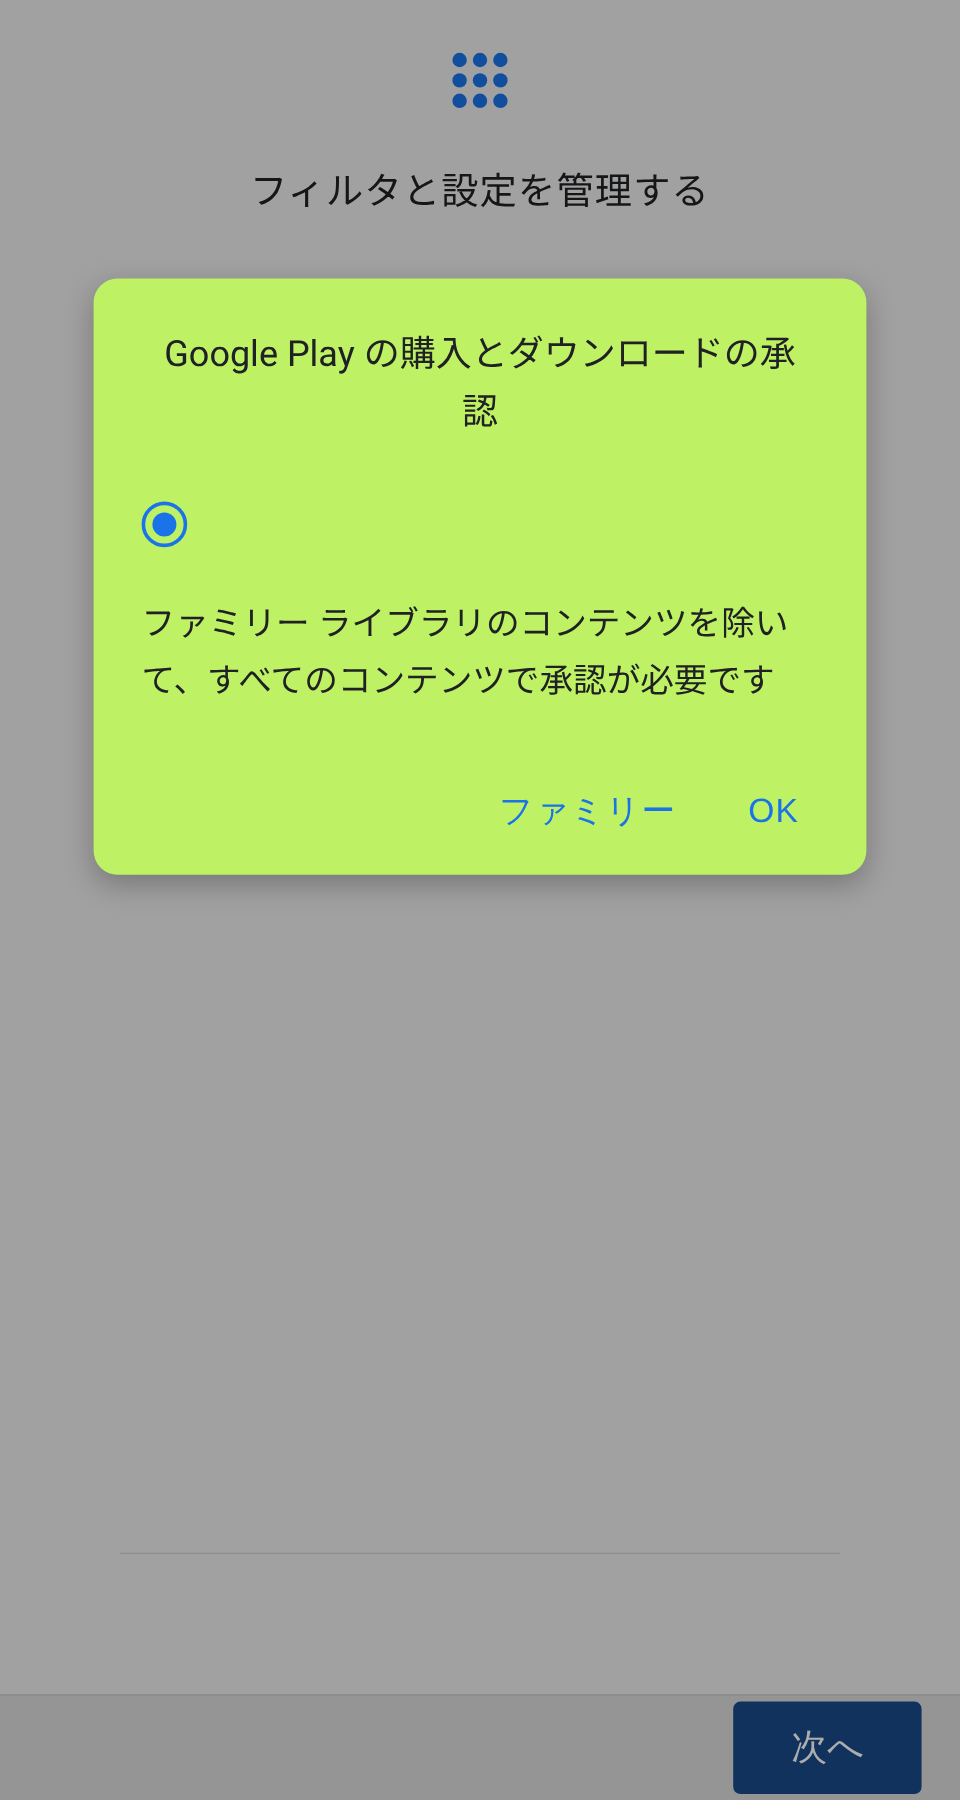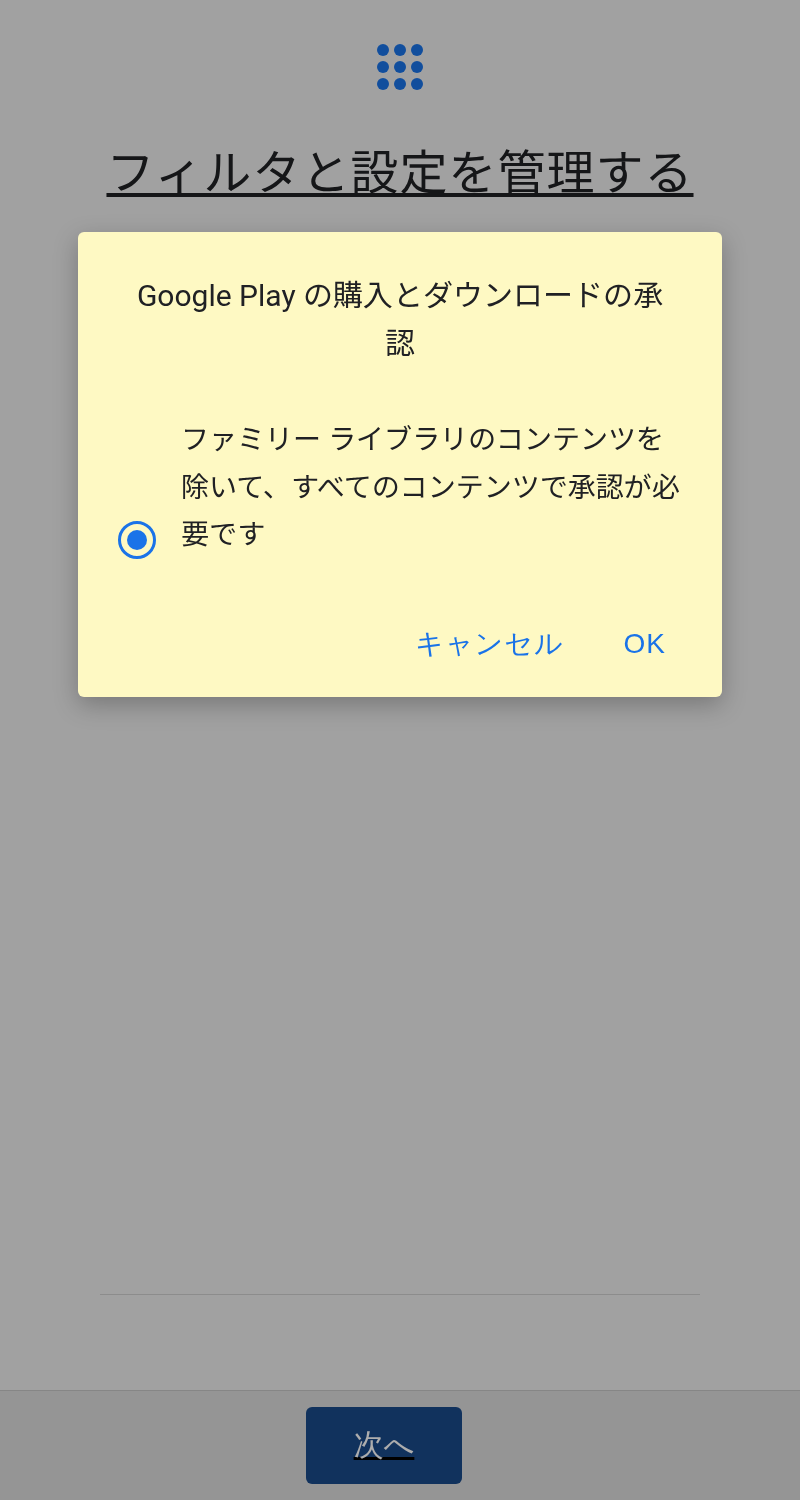--- a/index.html
+++ b/index.html
@@ -22,50 +22,48 @@
     align-content: space-between;
     padding: 4px;
   }
   .apps-icon span {
     width: 12px; height: 12px;
     background: #1a73e8;
     border-radius: 50%;
   }
   .bg-title {
     text-align: center;
-    font-size: 48px;
+    font-size: 31px;
     font-weight: 400;
     color: #202124;
     margin-top: 40px;
     letter-spacing: 1px;
-    text-decoration: underline;
   }
   .bg-bottom-item {
     position: absolute;
     bottom: 150px;
     left: 100px; right: 100px;
     border-top: 1px solid #cfcfcf;
     padding-top: 20px;
     font-size: 28px;
     color: #202124;
     overflow: hidden;
     white-space: nowrap;
     height: 56px;
   }
   .footer-bar {
     position: absolute;
     bottom: 0; left: 0; right: 0;
-    height: 110px;
+    height: 88px;
     background: #dcdcdc;
     border-top: 1px solid #c6c6c6;
     display: flex;
-    justify-content: center;
+    justify-content: flex-end;
     align-items: center;
     padding-right: 32px;
-    text-decoration: underline;
   }
   .next-btn {
     background: #1a4a8a;
     color: #fff;
     border: none;
     border-radius: 6px;
     font-size: 30px;
     padding: 18px 48px;
     cursor: pointer;
   }
@@ -74,40 +72,41 @@
     position: absolute;
     top: 0; left: 0; right: 0; bottom: 0;
     background: rgba(0,0,0,0.32);
   }
 
   .dialog {
     position: absolute;
     top: 232px;
     left: 78px;
     right: 78px;
-    background: #fef9c3;
-    border-radius: 6px;
+    background: #bef264;
+    border-radius: 20px;
     padding: 40px 40px 24px 40px;
     box-shadow: 0 8px 24px rgba(0,0,0,0.25);
   }
   .dialog-title {
     font-size: 30px;
     font-weight: 400;
     color: #202124;
     text-align: center;
     line-height: 1.6;
     margin-bottom: 48px;
     padding: 0 4px;
   }
   .options { display: flex; flex-direction: column; gap: 56px; }
   .option-row {
     display: flex;
-    align-items: flex-end;
-    gap: 25px;
+    align-items: flex-start;
+    gap: 40px;
     cursor: pointer;
+    flex-direction: column;
   }
   .radio {
     flex: 0 0 38px;
     width: 38px; height: 38px;
     border-radius: 50%;
     border: 3px solid #757575;
     position: relative;
     margin-top: 2px;
   }
   .radio.selected {
@@ -177,16 +176,16 @@
     <div class="option-row">
       <div class="radio selected"></div>
       <div class="option-label">ファミリー ライブラリのコンテンツを除いて、すべてのコンテンツで承認が必要です</div>
     </div>
 
 
 
 
   </div>
   <div class="dialog-actions">
-    <button class="dialog-btn">キャンセル</button>
+    <button class="dialog-btn">ファミリー</button>
     <button class="dialog-btn">OK</button>
   </div>
 </div>
 
 </body></html>

